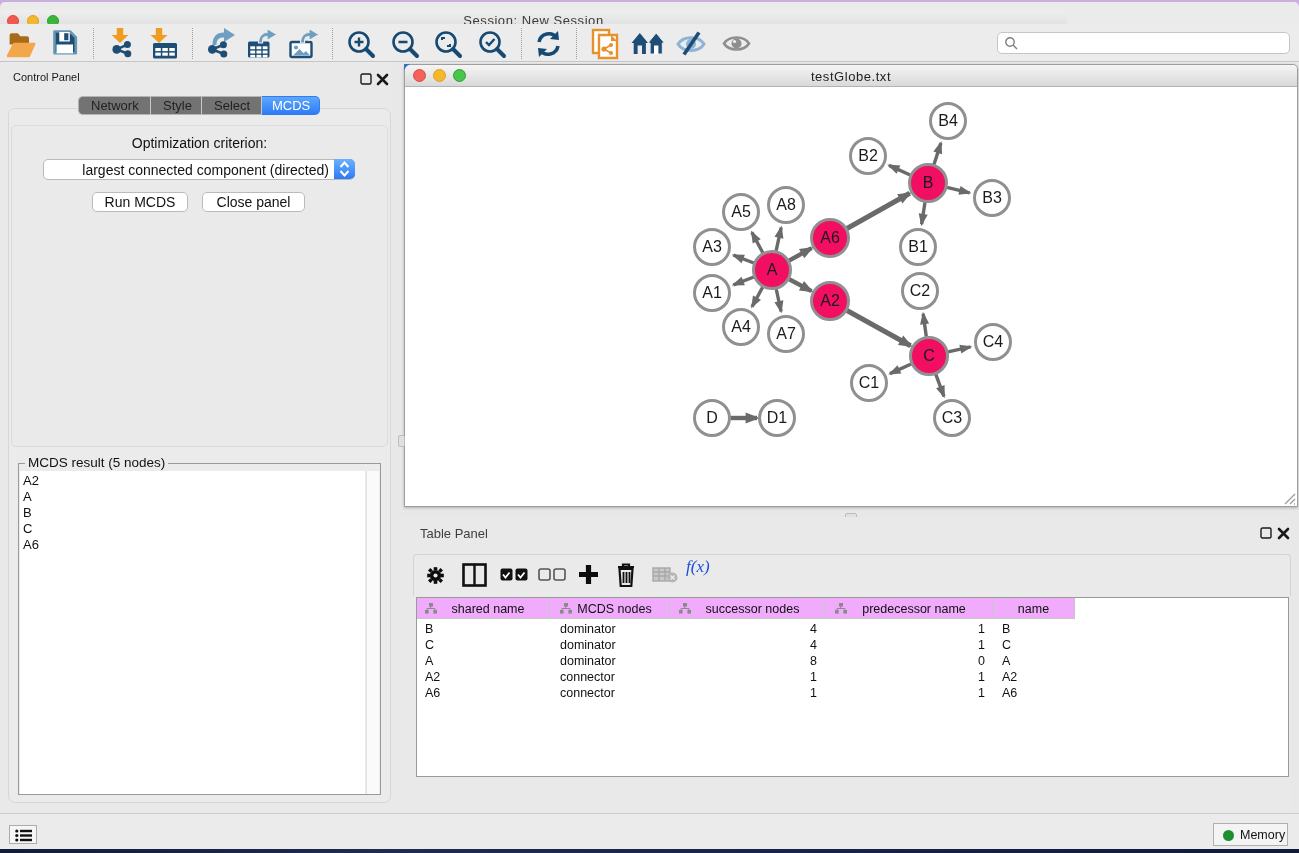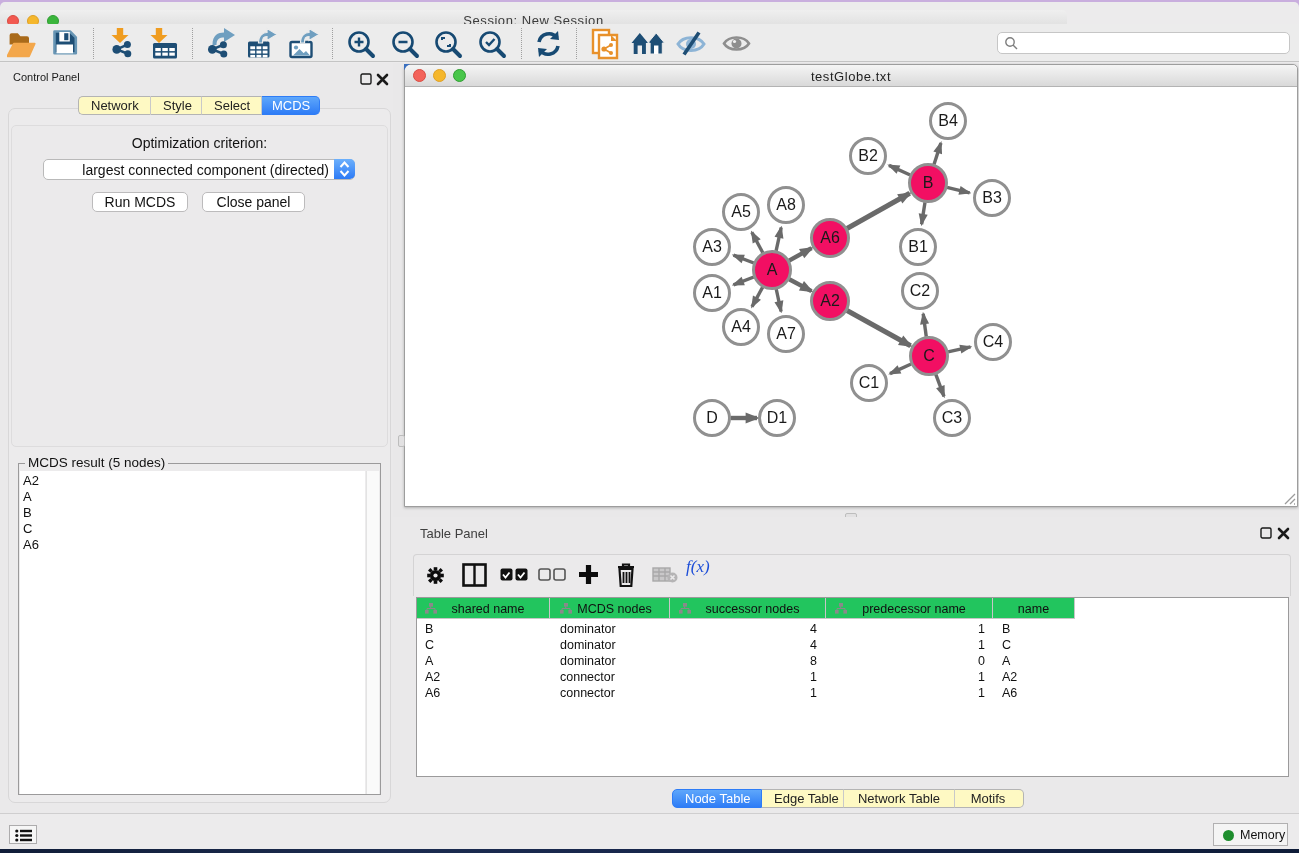--- a/index.html
+++ b/index.html
@@ -17,21 +17,21 @@
     font-size:13px; letter-spacing:0.55px; color:#3c3c3c; }
   
   #toolbar { position:absolute; left:0; top:22px; width:1299px; height:38px; background:#ececec; border-bottom:1px solid #c4c4c4; }
   .sep { position:absolute; top:4px; height:31px; width:0; border-left:1px dotted #9f9f9f; }
   #searchbox { position:absolute; left:997px; top:8px; width:293px; height:22px; background:#fff;
     border:1px solid #c6c6c6; border-radius:5px; }
   
   #cpanel { position:absolute; left:0; top:61px; width:393px; height:750px; background:#eae9ea; }
   #cpanel .hdr { position:absolute; left:13px; top:8px; font-size:11px; color:#1a1a1a; }
   .tabgroup { position:absolute; display:flex; height:19px; z-index:3; white-space:nowrap; }
-  .tabgroup .tab { height:19px; line-height:18px; overflow:hidden; font-size:13px; color:#222; background:#fef9c3;
+  .tabgroup .tab { height:19px; line-height:18px; overflow:hidden; font-size:13px; color:#222; background:#737373;
      border-top:1px solid #b4b4b4; border-bottom:1px solid #b4b4b4; border-right:1px solid #c9c9c9; padding:0 12px; text-align:center;}
   .tabgroup .tab.first { border-left:1px solid #b4b4b4; border-radius:5px 0 0 5px; }
   .tabgroup .tab.last { border-right:1px solid #b4b4b4; border-radius:0 5px 5px 0;padding-left:10px; }
   .tabgroup .tab.sel { background:linear-gradient(#5ea7fb,#2e7cf6); color:#fff; border-color:#2e7cf6; }
   #cp-outer { position:absolute; left:8px; top:45px; width:383px; height:695px; background:#ecebec;
      border:1px solid #d8d7d8; border-radius:7px; }
   #cp-inner { position:absolute; left:2px; top:16px; width:377px; height:322px; background:#ebeaeb;
      border:1px solid #dddcdd; border-radius:5px; }
   #optlabel { position:absolute; left:0; top:26px; width:381px; text-align:center; font-size:14px; color:#111; }
   #dropdown { position:absolute; left:34px; top:50px; width:312px; height:21px; background:#fff;
@@ -59,21 +59,21 @@
   #fcontent { position:absolute; left:0px; top:22px; width:892px; height:418px; background:#fff; overflow:hidden; }
 </style>
 </head>
 <body>
 <style>
   
   #tpanel { position:absolute; left:393px; top:515px; width:897px; height:296px; background:#eae9ea; }
   #tpanel .hdr { position:absolute; left:27px; top:9px; font-size:13px; color:#404040; }
   #ttoolbar { position:absolute; left:20px; top:37px; width:878px; height:42px; background:#ebeaeb; border:1px solid #d4d3d4; border-bottom:none; border-radius:4px 4px 0 0; }
   #ttable { position:absolute; left:23px; top:80px; width:873px; height:180px; background:#fff; border:1px solid #9b9a9b; }
-  #thead { position:absolute; left:0; top:0; width:658px; height:21px; background:#22c55e; border-bottom:1px solid #c7c6c7; display:flex; }
+  #thead { position:absolute; left:0; top:0; width:658px; height:21px; background:#f0abfc; border-bottom:1px solid #c7c6c7; display:flex; }
   .thcell { height:21px; border-right:1px solid #c7c6c7; font-size:12.5px; color:#111; position:relative; }
   .thcell .lbl { position:absolute; width:100%; text-align:center; top:4px; white-space:nowrap; padding-left:10px; }
   .thcell .lblc { position:absolute; width:100%; text-align:center; top:4px; }
   .trow { position:absolute; font-size:12.5px; color:#111; height:16px; line-height:16px; }
   
   
   #statusbar { position:absolute; left:0; top:811px; width:1299px; height:36px; background:#ecebec; border-top:1px solid #cfcecf; }
   #listbtn { position:absolute; left:9px; top:11px; width:28px; height:19px; background:#f6f6f6; border:1px solid #adacad; }
   #membtn { position:absolute; right:11px; top:9px; width:75px; height:23px; background:#f4f4f4; border:1px solid #b1b0b1; font-size:12.5px; color:#111; }
   #membtn .dot { position:absolute; left:9px; top:6px; width:11px; height:11px; border-radius:50%; background:#1e8e2e; }
@@ -485,26 +485,20 @@
       <div class="trow" style="left:503px;top:39px;width:65px;text-align:right">1</div>
       <div class="trow" style="left:503px;top:55px;width:65px;text-align:right">0</div>
       <div class="trow" style="left:503px;top:71px;width:65px;text-align:right">1</div>
       <div class="trow" style="left:503px;top:87px;width:65px;text-align:right">1</div>
       <div class="trow" style="left:585px;top:23px">B</div>
       <div class="trow" style="left:585px;top:39px">C</div>
       <div class="trow" style="left:585px;top:55px">A</div>
       <div class="trow" style="left:585px;top:71px">A2</div>
       <div class="trow" style="left:585px;top:87px">A6</div>
     </div>
-    <div class="tabgroup" style="left:279px;top:272px">
-      <div class="tab first sel" style="width:90px">Node Table</div>
-      <div class="tab" style="width:82px">Edge Table</div>
-      <div class="tab" style="width:111px">Network Table</div>
-      <div class="tab last" style="width:69px">Motifs</div>
-    </div>
   </div>
   <div id="statusbar">
     <div id="listbtn">
       <svg style="position:absolute;left:5px;top:3px" width="17" height="13" viewBox="0 0 17 13">
         <g fill="#111">
             <circle cx="1.8" cy="2" r="1.6"></circle>
             <circle cx="1.8" cy="6.5" r="1.6"></circle>
             <circle cx="1.8" cy="11" r="1.6"></circle>
         <rect x="5" y="0.8" width="12" height="2.4"></rect>
             <rect x="5" y="5.3" width="12" height="2.4"></rect>

